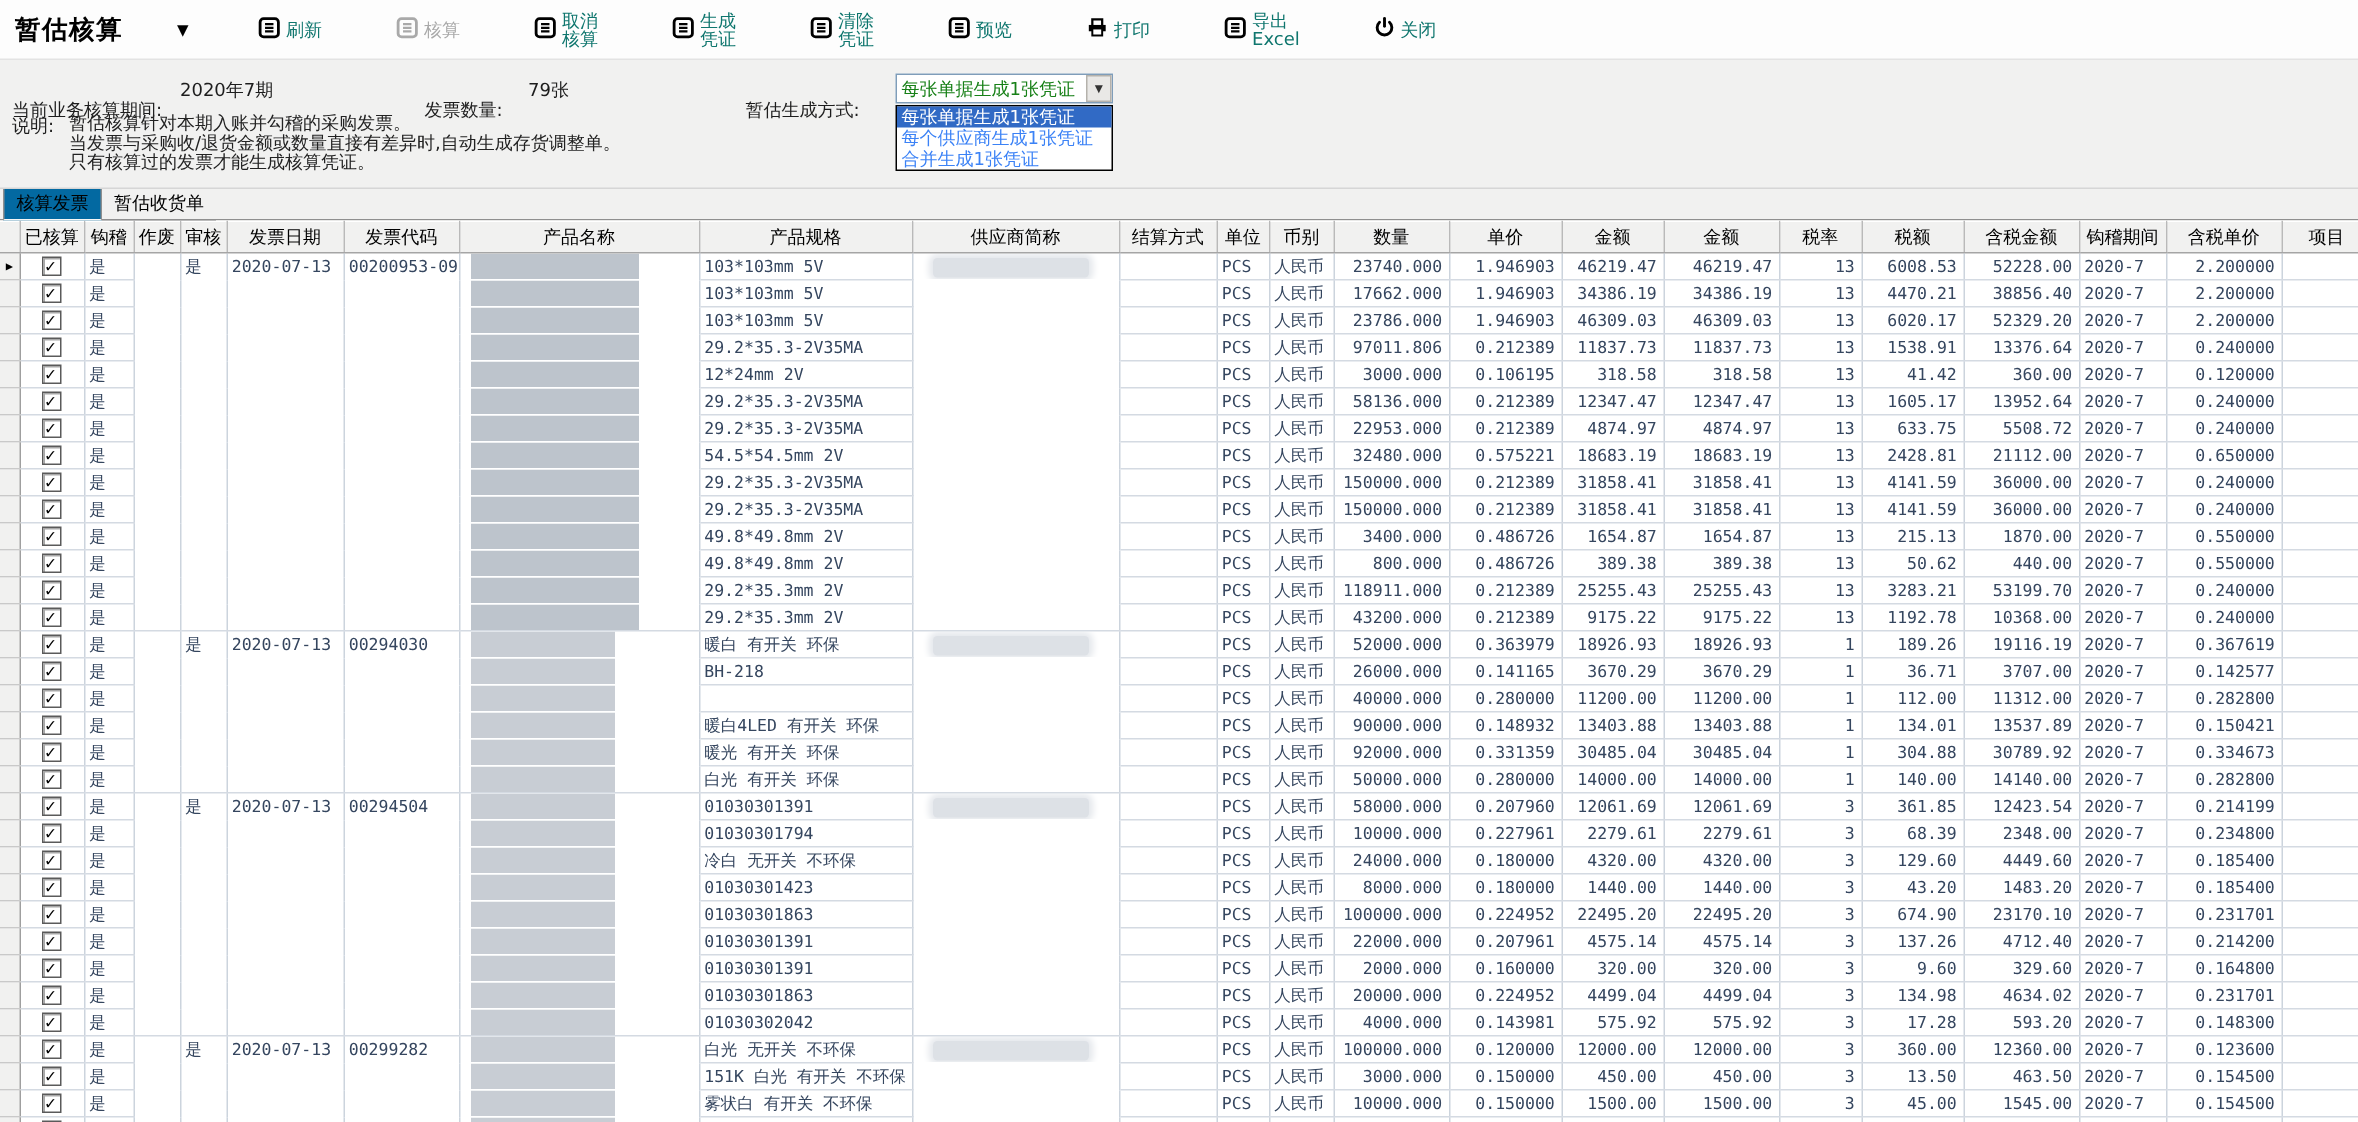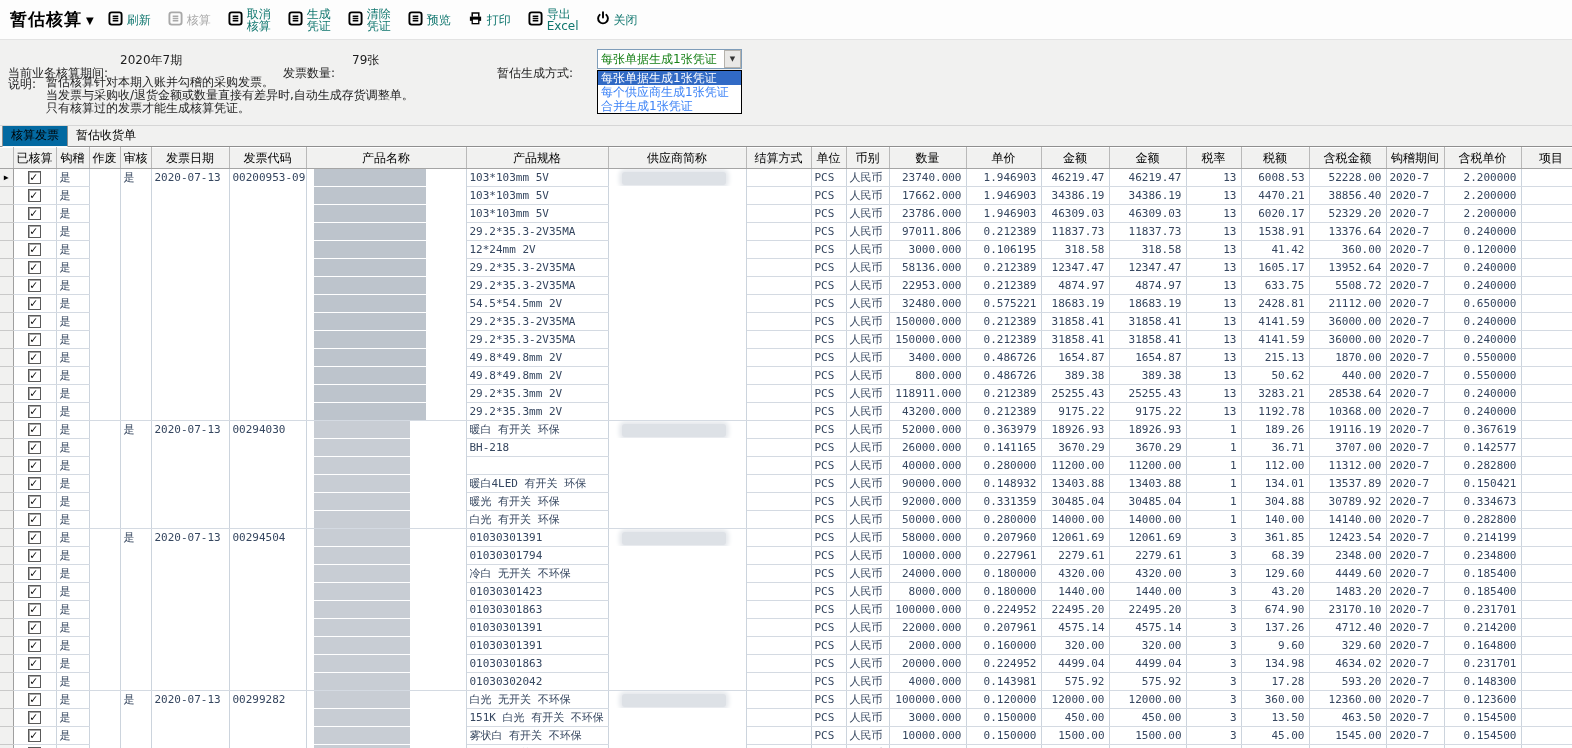--- a/index.html
+++ b/index.html
@@ -1,21 +1,21 @@
 <!DOCTYPE html>
 <html><head>
 <meta charset="utf-8">
 <style>
   * { margin:0; padding:0; box-sizing:border-box; }
   html,body { width:1572px; height:748px; overflow:hidden; background:#fff;
     font-family:"DejaVu Sans","Liberation Sans",sans-serif; }
 
   
   .toolbar { height:40px; background:#fdfdfd; display:flex; align-items:center;
-    padding:0 10px; border-bottom:1px solid #e3e3e3; }
+    padding:0 10px; border-bottom:1px solid #e3e3e3;gap:32px; }
   .app-title { font-size:17px; font-weight:bold; color:#000; letter-spacing:1px; }
   .title-caret { font-size:10px; color:#000; margin:2px 14px 0 4px; }
   .tb-btn { display:flex; align-items:center; gap:4px; margin-right:17px;
     font-size:12px; color:#0f766e; cursor:default; }
   .tb-btn .btn-label { white-space:pre-line; line-height:12px; }
   .tb-btn.disabled { color:#a9a9a9; }
   .tb-btn.disabled svg * { stroke:#a9a9a9 !important; fill-opacity:.4; }
 
   
   .infobar { position:relative; height:86px; background:#f1f1f0;
@@ -598,21 +598,21 @@
           <td class="merge"></td>
           <td></td>
           <td>PCS</td>
           <td>人民币</td>
           <td class="ar">118911.000</td>
           <td class="ar">0.212389</td>
           <td class="ar">25255.43</td>
           <td class="ar">25255.43</td>
           <td class="ar">13</td>
           <td class="ar">3283.21</td>
-          <td class="ar">28538.64</td>
+          <td class="ar">53199.70</td>
           <td>2020-7</td>
           <td class="ar">0.240000</td>
           <td></td>
         </tr>
         <tr class="glast">
           <td class="gut"></td>
           <td class="ck">
             <div class="cb checked"></div>
           </td>
           <td>是</td>

